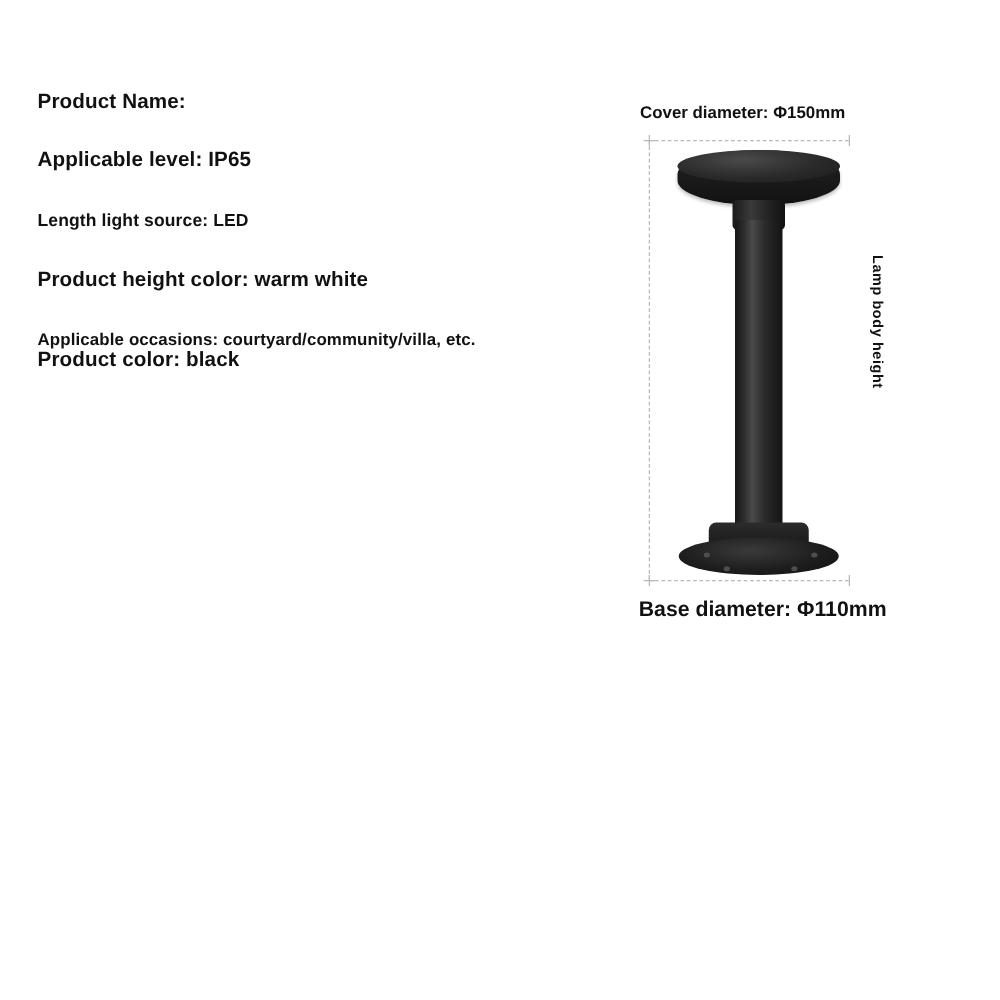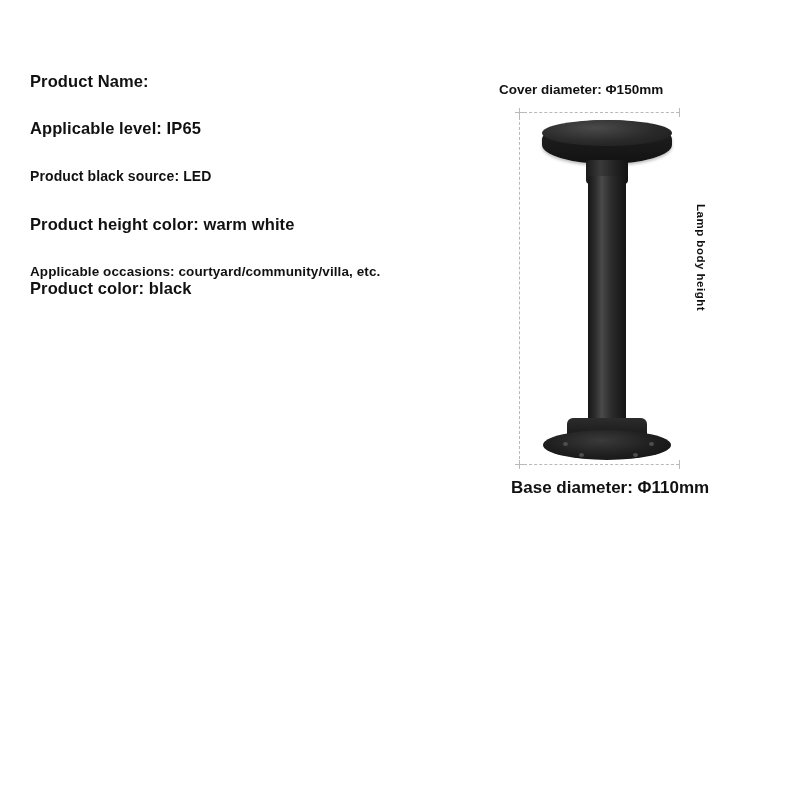--- a/index.html
+++ b/index.html
@@ -47,21 +47,21 @@
   .product-area {
     position: absolute;
     left: 495px;
     top: 70px;
     width: 290px;
     height: 440px;
   }
 
   .label-cover {
     position: absolute;
-    left: 4px;
+    left: 17px;
     top: 12px;
     font-size: 13.5px;
     font-weight: 700;
     color: #111111;
     white-space: nowrap;
   }
   .label-base {
     position: absolute;
     left: 16px;
     top: 408px;
@@ -224,21 +224,21 @@
   .td.size { left: 296px; font-size: 22px; top: 25px; }
 </style>
 </head>
 <body>
 
 <div class="page">
 
   <div class="spec-list">
     <div class="spec-line s0">Product Name:</div>
     <div class="spec-line s2">Applicable level: IP65</div>
-    <div class="spec-line s3">Product black source: LED</div>
+    <div class="spec-line s3">Length light source: LED</div>
     <div class="spec-line s5">Product height color: warm white</div>
     <div class="spec-line s7">Applicable occasions: courtyard/community/villa, etc.</div>
     <div class="spec-line s6">Product color: black</div>
   </div>
 
   <div class="product-area">
 
     <div class="label-cover">Cover diameter: Φ150mm</div>
     <div class="label-height">Lamp body height</div>
     <div class="label-base">Base diameter: Φ110mm</div>

